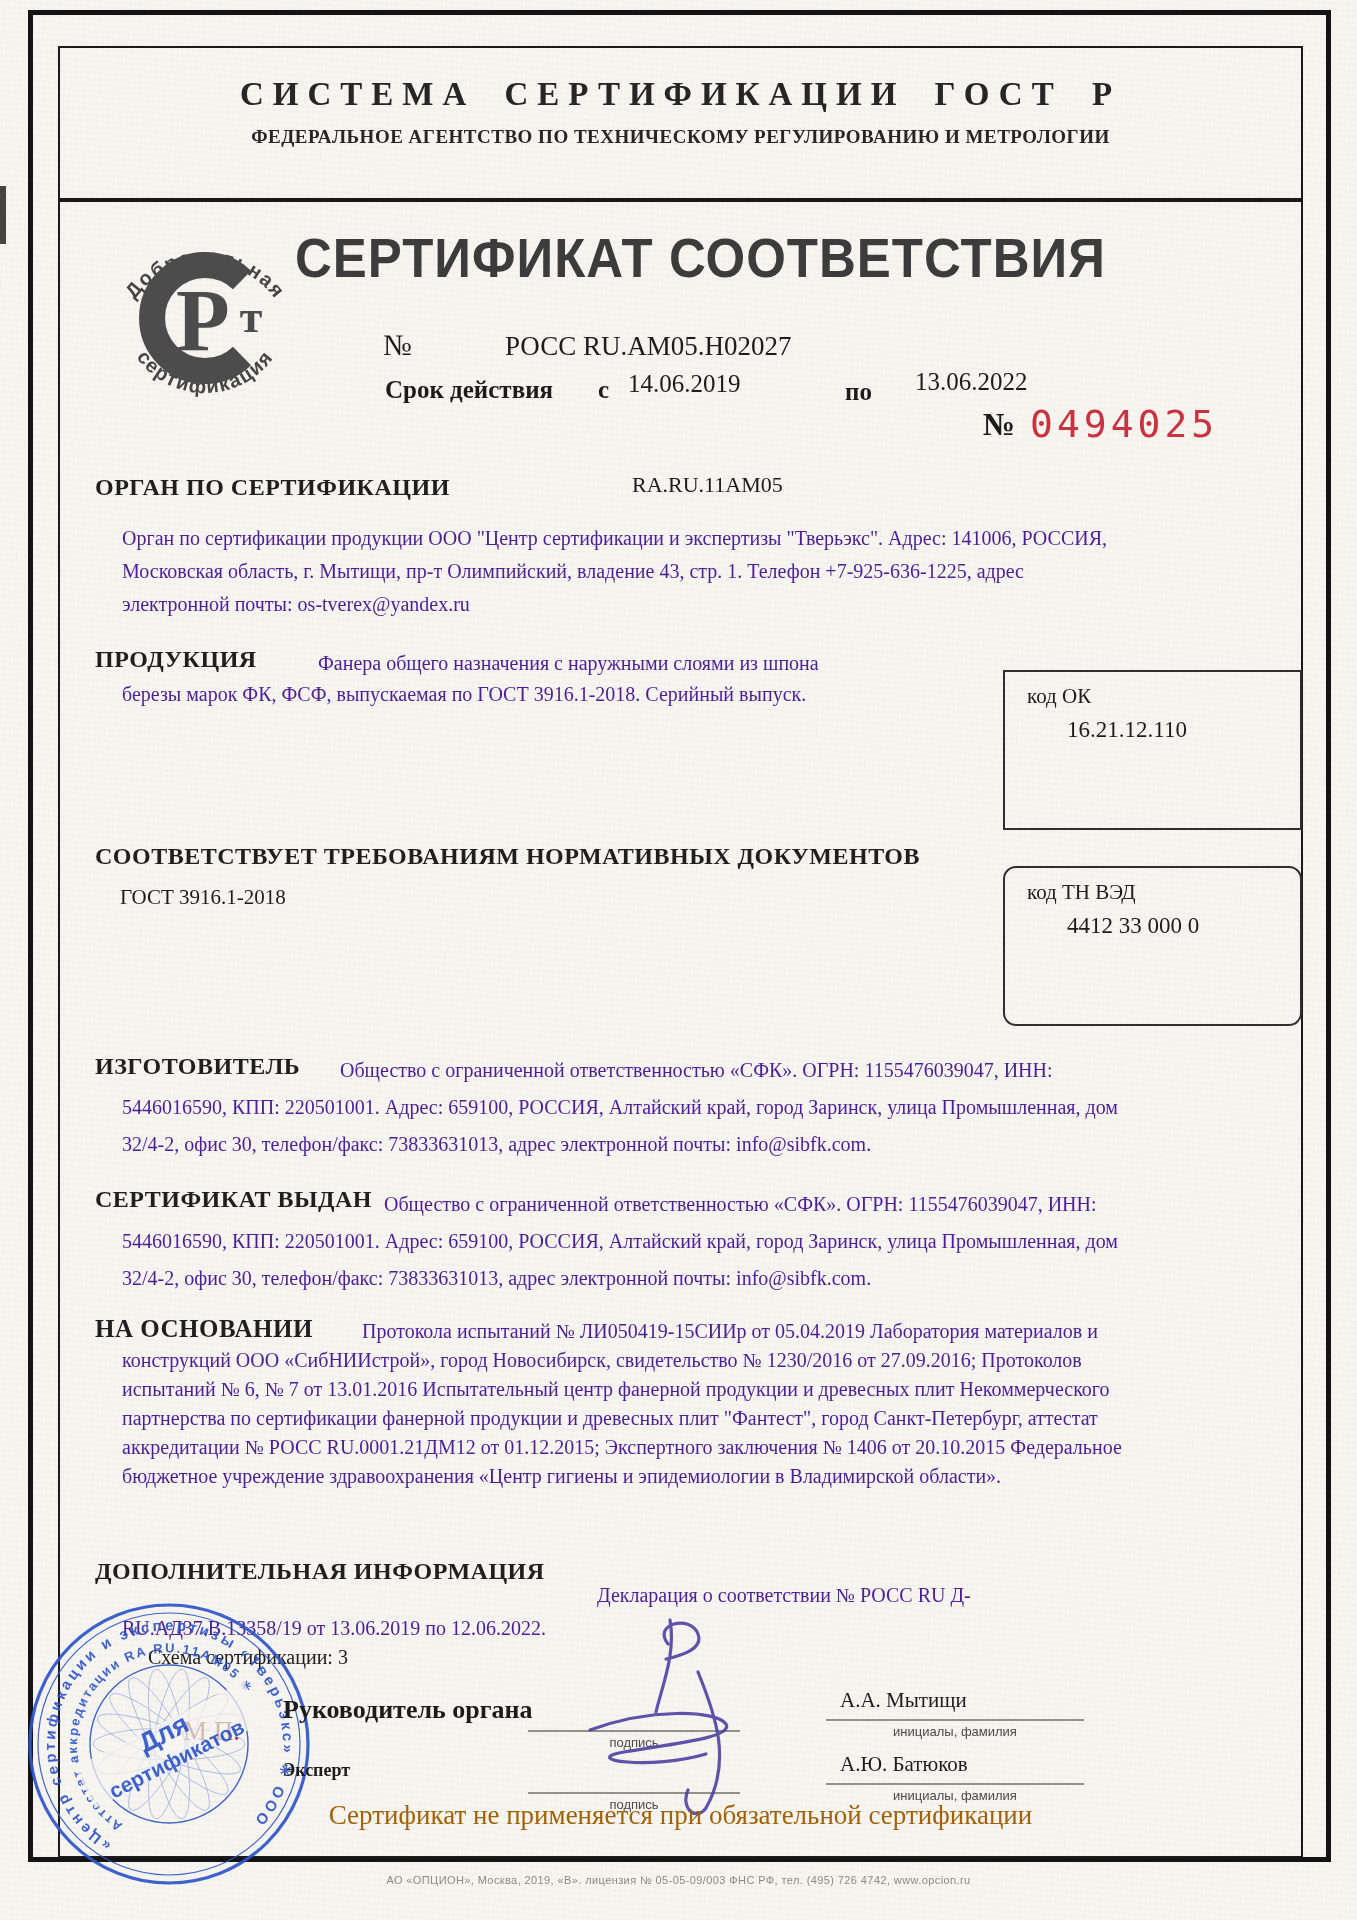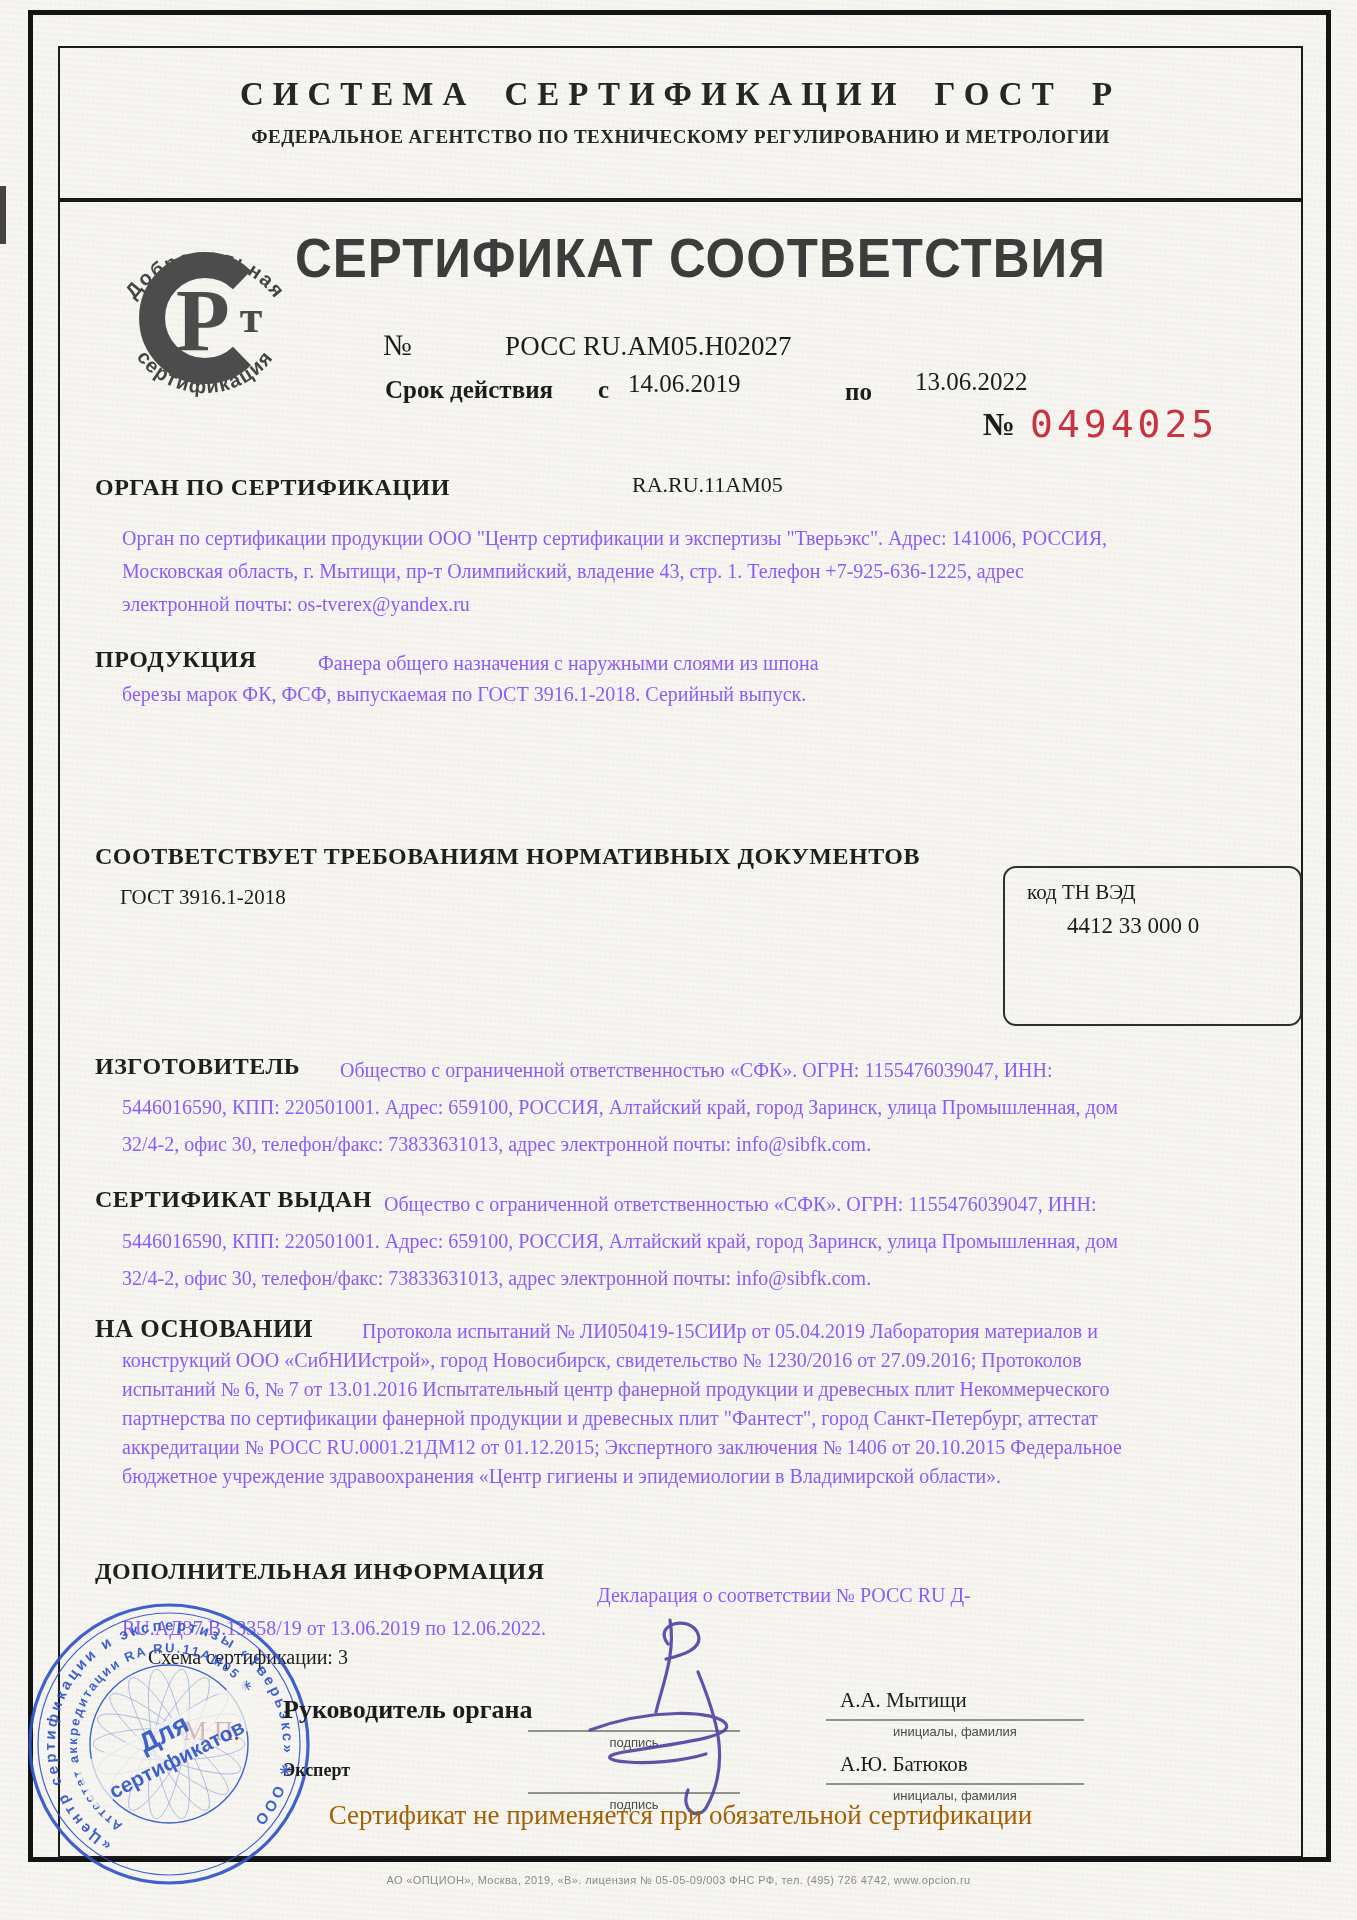--- a/index.html
+++ b/index.html
@@ -20,21 +20,21 @@
   .frame-outer { left:28px; top:10px; width:1303px; height:1852px; border:5px solid #141414; }
   .frame-inner { left:58px; top:46px; width:1245px; height:1812px; border:2px solid #1b1b1b; }
   .hdr { left:58px; width:1245px; text-align:center; font-weight:bold; color:#262626; }
   .sys-title { top:76px; font-size:33px; letter-spacing:9px; word-spacing:12px; }
   .agency { top:126px; font-size:19px; letter-spacing:.5px; }
   .hdr-rule { left:58px; top:198px; width:1245px; height:4px; background:#191919; }
   .cert-title { left:295px; top:226px; width:770px; text-align:center;
     font-family:"Liberation Sans", sans-serif; font-weight:bold; font-size:51px;
     color:#3c3c3c; letter-spacing:1px; transform:scaleY(1.08); transform-origin:top center; white-space:nowrap; }
   .slabel { font-weight:bold; font-size:24px; color:#1f1f1f; letter-spacing:.5px; white-space:nowrap; }
-  .para { font-size:20px; color:#8b5cf6; white-space:pre-line; }
+  .para { font-size:20px; color:#4c1d95; white-space:pre-line; }
   .num-label { font-size:30px; }
   .red-num { font-family:"DejaVu Sans Mono", monospace; font-size:38px; letter-spacing:4px; }
   .sig-line { border-top:2px solid #92928c; height:0; }
   .cap { font-family:"Liberation Sans", sans-serif; font-size:13px; color:#4a4a4a; text-align:center; }
   .code-box { border:2px solid #2e2e2e; background:transparent; }
   .code-box .cb-label { font-size:21px; margin:12px 0 0 22px; }
   .code-box .cb-value { font-size:23px; margin:8px 0 0 62px; }
   .nowrap { white-space:nowrap; }
 </style>
 </head>
@@ -84,20 +84,24 @@
 
   <div class="abs slabel" style="left:95px;top:474px;">ОРГАН ПО СЕРТИФИКАЦИИ</div>
   <div class="abs nowrap" style="left:632px;top:472px;font-size:22px;">RA.RU.11AM05</div>
   <div class="abs para" style="left:122px;top:522px;width:1010px;line-height:33px;">Орган по сертификации продукции ООО "Центр сертификации и экспертизы "Тверьэкс". Адрес: 141006, РОССИЯ,
 Московская область, г. Мытищи, пр-т Олимпийский, владение 43, стр. 1. Телефон +7-925-636-1225, адрес
 электронной почты: os-tverex@yandex.ru</div>
 
   <div class="abs slabel" style="left:95px;top:646px;">ПРОДУКЦИЯ</div>
   <div class="abs para" style="left:122px;top:648px;width:880px;line-height:31px;text-indent:196px;">Фанера общего назначения с наружными слоями из шпона
 березы марок ФК, ФСФ, выпускаемая по ГОСТ 3916.1-2018. Серийный выпуск.</div>
+  <div class="abs code-box" style="left:1003px;top:670px;width:299px;height:160px;">
+    <div class="cb-label">код ОК</div>
+    <div class="cb-value">16.21.12.110</div>
+  </div>
 
   <div class="abs slabel" style="left:95px;top:843px;">СООТВЕТСТВУЕТ ТРЕБОВАНИЯМ НОРМАТИВНЫХ ДОКУМЕНТОВ</div>
   <div class="abs nowrap" style="left:120px;top:885px;font-size:21px;">ГОСТ 3916.1-2018</div>
   <div class="abs code-box" style="left:1003px;top:866px;width:299px;height:160px;border-radius:13px;">
     <div class="cb-label">код ТН ВЭД</div>
     <div class="cb-value">4412 33 000 0</div>
   </div>
 
   <div class="abs slabel" style="left:95px;top:1053px;">ИЗГОТОВИТЕЛЬ</div>
   <div class="abs para" style="left:122px;top:1052px;width:1010px;line-height:37px;text-indent:218px;">Общество с ограниченной ответственностью «СФК». ОГРН: 1155476039047, ИНН:

